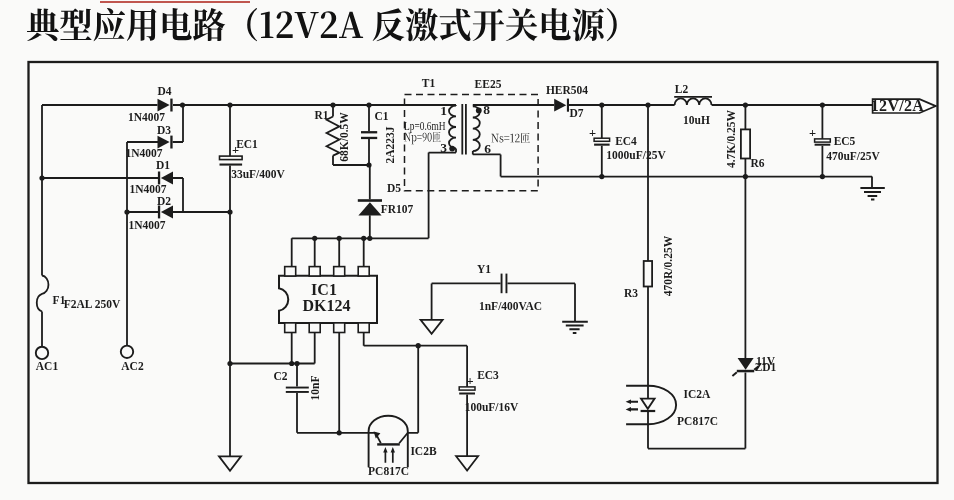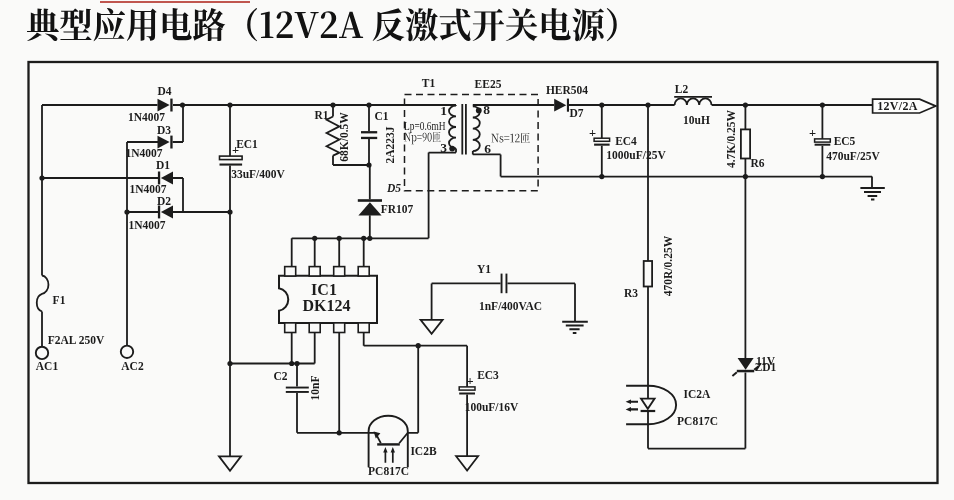--- a/index.html
+++ b/index.html
@@ -9,21 +9,21 @@
   .redline { position:absolute; left:100px; top:0.8px; width:150px; height:2.2px; background:#c0564f; }
   .title-wrap { position:absolute; left:26px; top:0; }
   .hidden-text { position:absolute; left:0; top:5px; font-size:33px; font-weight:700; color:transparent;
                   white-space:nowrap; letter-spacing:0; }
   .lb, .lbl { position:absolute; font-weight:700; font-size:11.5px; color:#1c1c1c; white-space:nowrap;
          transform:translate(-50%,-50%); line-height:1; z-index:3; }
   .lbl { transform:translate(0,-50%); }
   .rot { transform:translate(-50%,-50%) rotate(-90deg); }
   .pin { font-size:13.5px; }
   .plus { font-size:12.5px; }
-  .out { font-size:12px; letter-spacing:0.3px; }
+  .out { font-size:16px; letter-spacing:0.3px; }
   .lt { font-weight:400; font-size:12.5px; transform:translate(0,-50%) scaleX(0.75); transform-origin:left center; }
   .ic { font-size:16px; }
   .cjk-svg { position:absolute; z-index:3; }
   .cjk-bind { position:absolute; color:transparent; font-size:11.5px; font-weight:700;
                transform:translate(0,-50%); white-space:nowrap; z-index:2; }
 </style>
 </head>
 <body>
 
 <div class="stage">
@@ -229,31 +229,31 @@
 
   <div class="lb" style="left:164.5px;top:92px;">D4</div>
 <div class="lb" style="left:146.5px;top:117.5px;">1N4007</div>
 <div class="lb" style="left:164px;top:130.5px;">D3</div>
 <div class="lb" style="left:144px;top:153.5px;">1N4007</div>
 <div class="lb" style="left:163px;top:166px;">D1</div>
 <div class="lb" style="left:148px;top:189.5px;">1N4007</div>
 <div class="lb" style="left:164px;top:201.5px;">D2</div>
 <div class="lb" style="left:147px;top:225.5px;">1N4007</div>
 <div class="lb" style="left:59px;top:281px;margin-top:20px;">F1</div>
-<div class="lb" style="left:76px;top:305px;margin-top:36px;">F2AL 250V</div>
+<div class="lb" style="left:92px;top:305px;">F2AL 250V</div>
 <div class="lb" style="left:47px;top:366.5px;">AC1</div>
 <div class="lb" style="left:132.5px;top:366.5px;">AC2</div>
 <div class="lb plus" style="left:235.5px;top:149.5px;">+</div>
 <div class="lb" style="left:247px;top:144.5px;text-align:center;">EC1</div>
 <div class="lb" style="left:258px;top:175px;">33uF/400V</div>
 <div class="lb" style="left:321.5px;top:116px;">R1</div>
 <div class="lb rot" style="left:344.5px;top:136.5px;">68K/0.5W</div>
 <div class="lb" style="left:381.5px;top:116.5px;">C1</div>
 <div class="lb rot" style="left:390.5px;top:144.5px;">2A223J</div>
-<div class="lb" style="left:394px;top:188.5px;font-style:italic;">D5</div>
+<div class="lb" style="left:394px;top:188.5px;">D5</div>
 <div class="lb" style="left:397px;top:209.5px;">FR107</div>
 <div class="lb" style="left:428.5px;top:83.5px;">T1</div>
 <div class="lb" style="left:488px;top:84.5px;">EE25</div>
 <div class="lb pin" style="left:443.5px;top:111px;">1</div>
 <div class="lb pin" style="left:443.5px;top:147.5px;">3</div>
 <div class="lb pin" style="left:486.5px;top:109.5px;">8</div>
 <div class="lb pin" style="left:487.5px;top:148.5px;">6</div>
 <div class="lbl lt" style="left:404px;top:125.6px;">Lp=0.6mH</div>
 <div class="lb" style="left:567px;top:90.5px;">HER504</div>
 <div class="lb" style="left:576.5px;top:113.5px;">D7</div>

